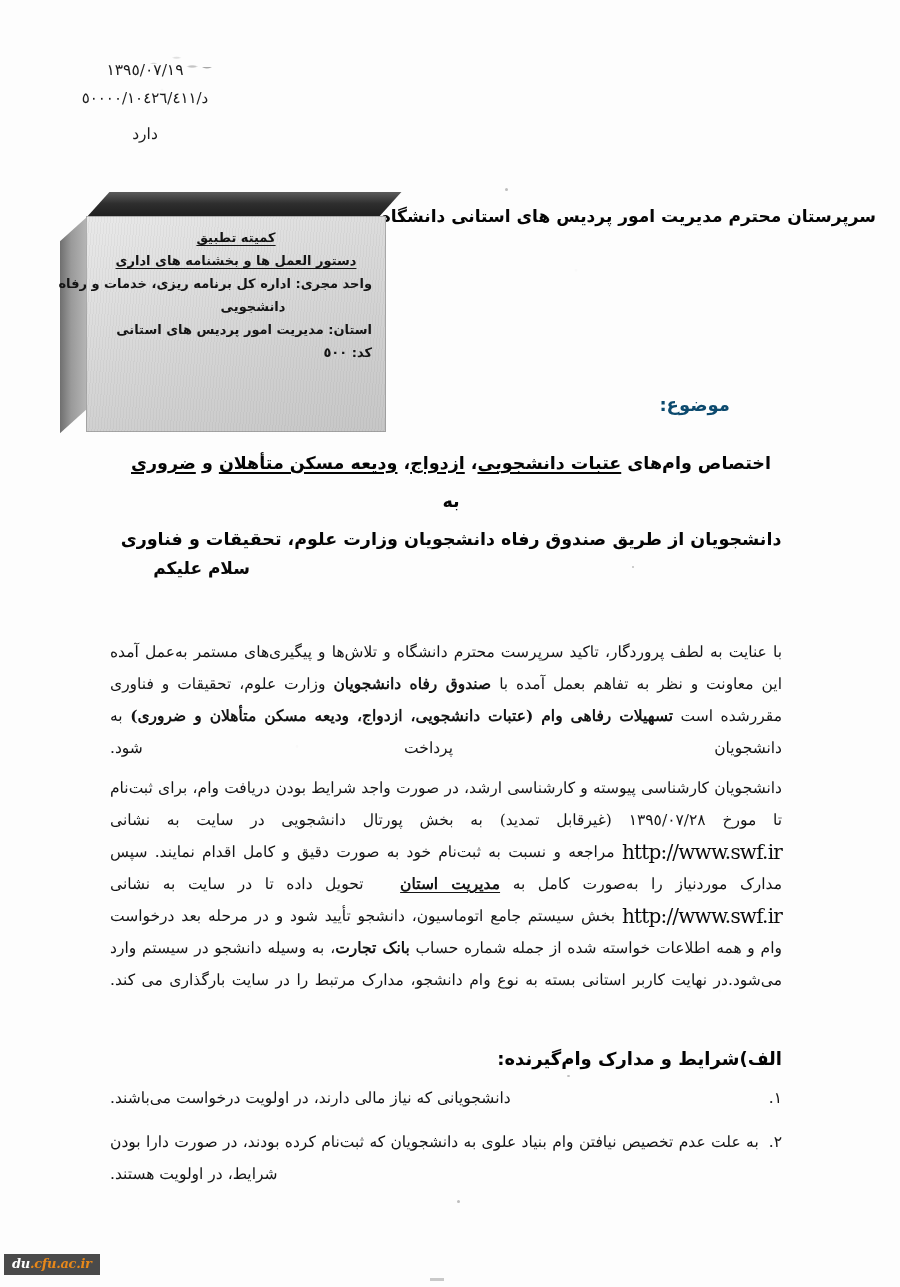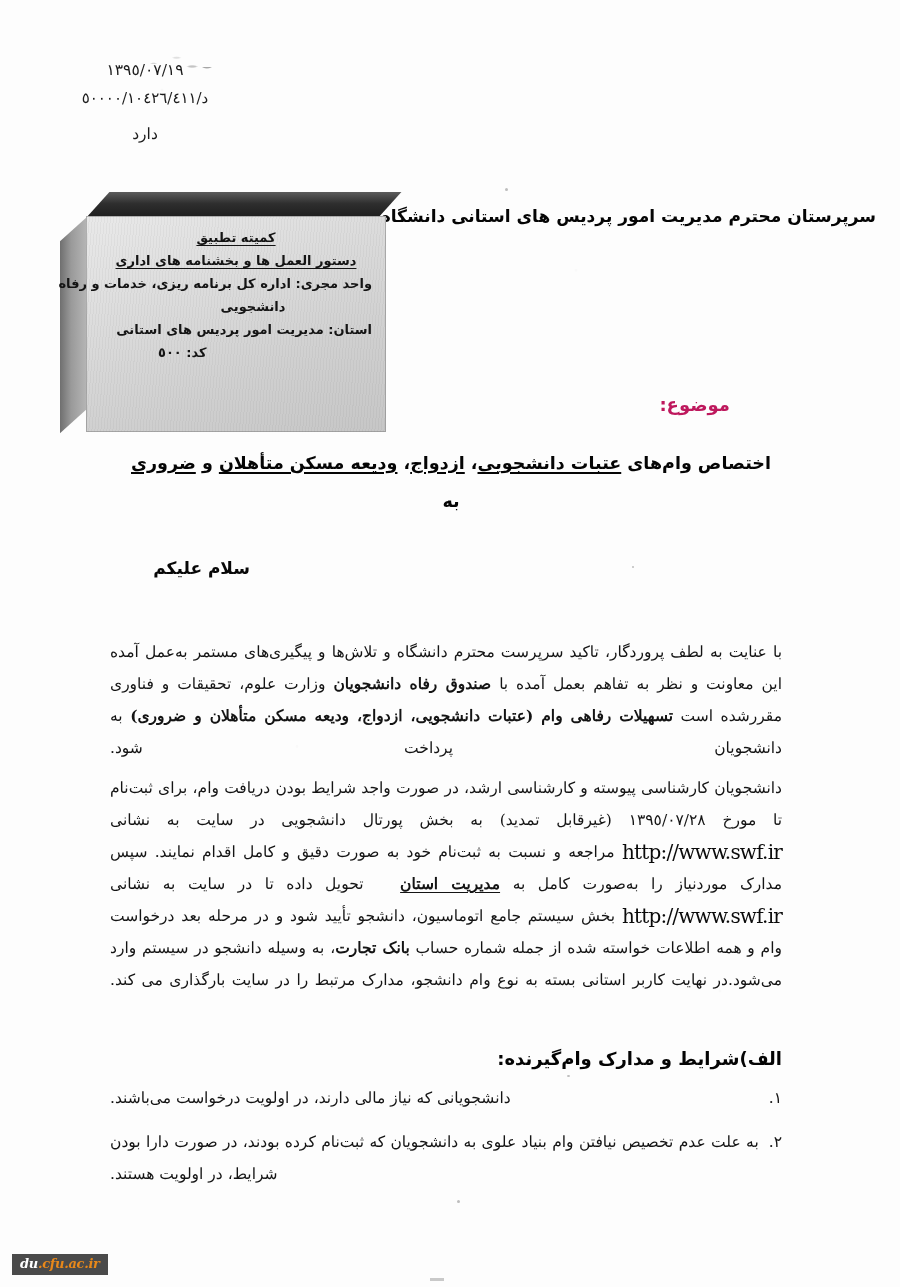--- a/index.html
+++ b/index.html
@@ -127,30 +127,30 @@
     font-size: 13px;
     font-weight: 700;
     line-height: 23px;
     color: #141414;
     letter-spacing: -.2px;
     white-space: nowrap;
   }
   .stamp-line.ul { text-decoration: underline; text-underline-offset: 3px; }
   .stamp-line.l-right { text-align: left; }
   .stamp-line.l-left  { text-align: center; padding-left: 34px; }
-  .stamp-line.l-code  { text-align: left; padding-left: 58px; }
+  .stamp-line.l-code  { text-align: right; padding-left: 58px; }
 
   
   .subject-label {
     position: absolute;
     top: 394px;
     right: 170px;
     font-size: 18px;
     font-weight: 700;
-    color: #be185d;
+    color: #0c4a6e;
   }
   .subject-body {
     position: absolute;
     top: 444px;
     right: 118px;
     left: 120px;
     text-align: center;
     font-size: 17.5px;
     font-weight: 700;
     line-height: 38px;
@@ -241,21 +241,21 @@
     line-height: 32px;
     color: #141414;
     text-align: justify;
     text-align-last: left;
     flex: 1 1 auto;
   }
 
   
   .watermark {
     position: absolute;
-    left: 12px;
+    left: 4px;
     bottom: 12px;
     background: #4a4a4a;
     padding: 3px 8px 4px 8px;
     direction: ltr;
     font-family: "DejaVu Serif", "Liberation Serif", serif;
     font-style: italic;
     font-weight: 700;
     font-size: 13px;
     line-height: 14px;
     letter-spacing: -.3px;
@@ -305,20 +305,21 @@
       <div class="stamp-line l-left">دانشجویی</div>
       <div class="stamp-line l-left">استان: مدیریت امور پردیس های استانی</div>
       <div class="stamp-line l-code">کد: ٥٠٠</div>
     </div>
   </div>
 
   <div class="subject-label">موضوع:</div>
   <div class="subject-body">
     <span>اختصاص وام‌های </span><u>عتبات دانشجویی</u><span>، </span><u>ازدواج</u><span>، </span><u>ودیعه مسکن متأهلان</u><span> و </span><u>ضروری</u><span> به</span>
     <br>
+    <span>دانشجویان از طریق صندوق رفاه دانشجویان وزارت علوم، تحقیقات  و فناوری</span>
   </div>
 
   <div class="greeting">سلام علیکم</div>
 
   <div class="body-wrap">
 
     <p class="para">
       <span>با عنایت به لطف پروردگار، تاکید سرپرست محترم دانشگاه و تلاش‌ها و پیگیری‌های مستمر به‌عمل آمده این معاونت و نظر به تفاهم بعمل آمده با </span><b>صندوق رفاه دانشجویان</b><span> وزارت علوم، تحقیقات و فناوری مقررشده است </span><b>تسهیلات رفاهی وام (عتبات دانشجویی، ازدواج، ودیعه مسکن متأهلان و ضروری)</b><span> به دانشجویان پرداخت شود.</span>
     </p>
 

